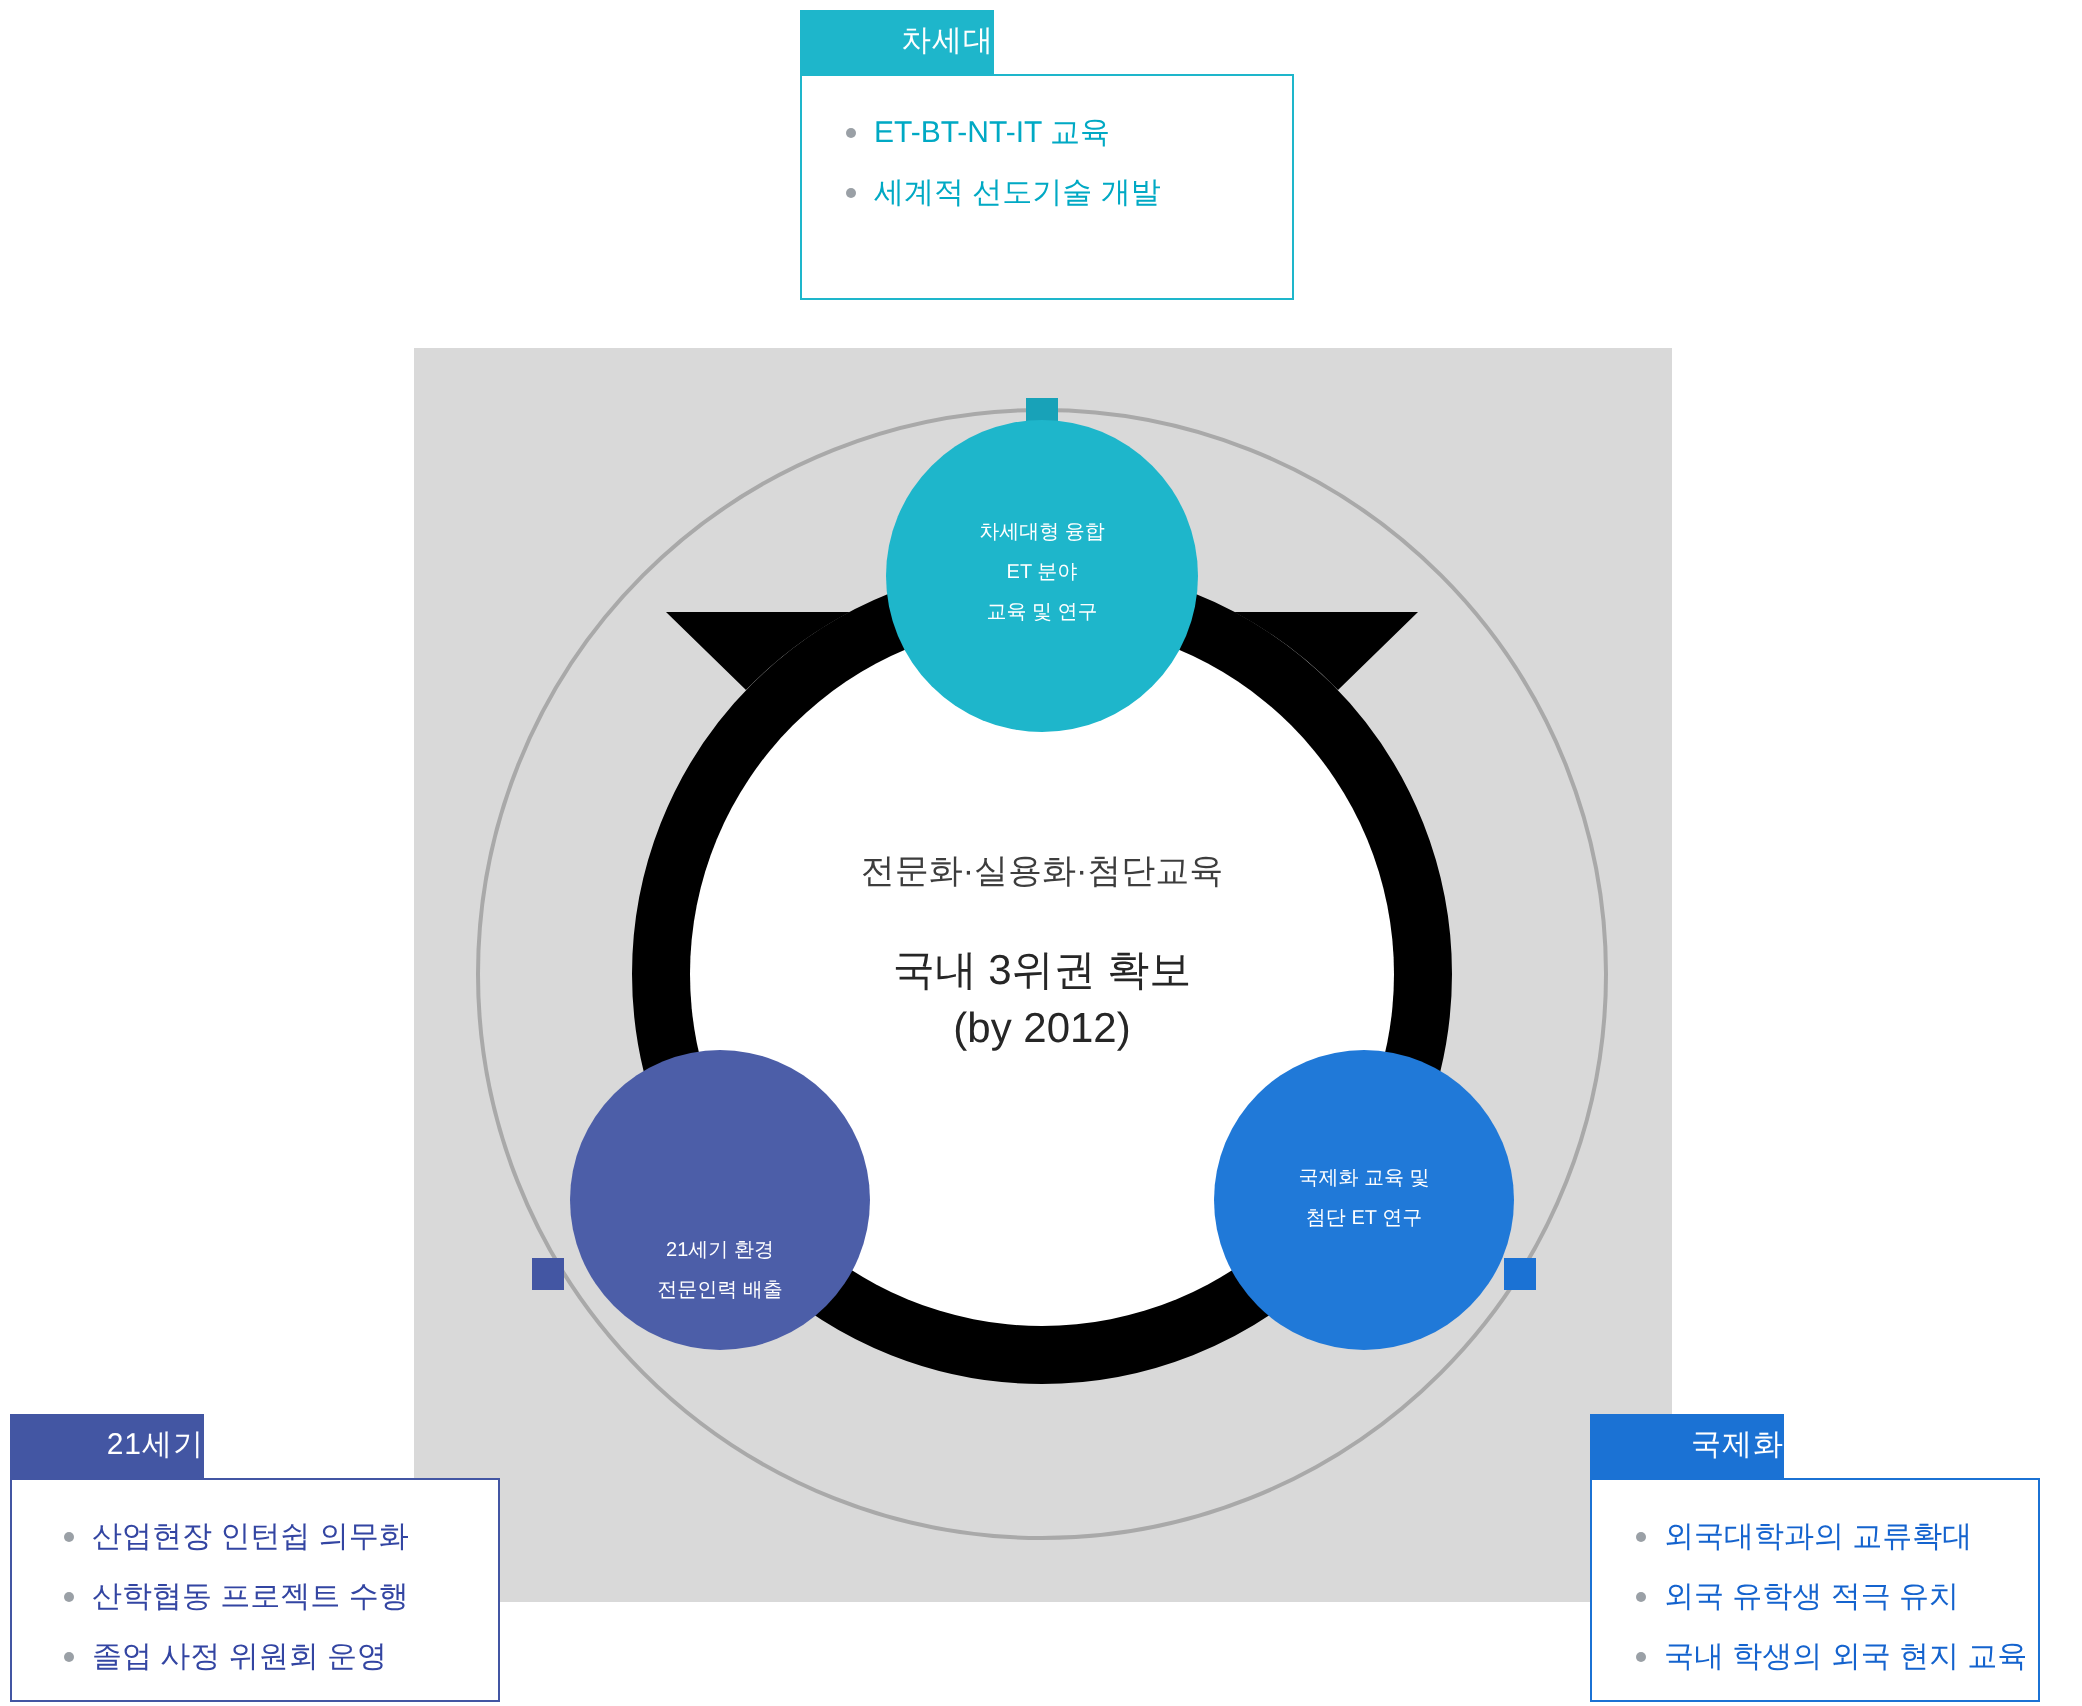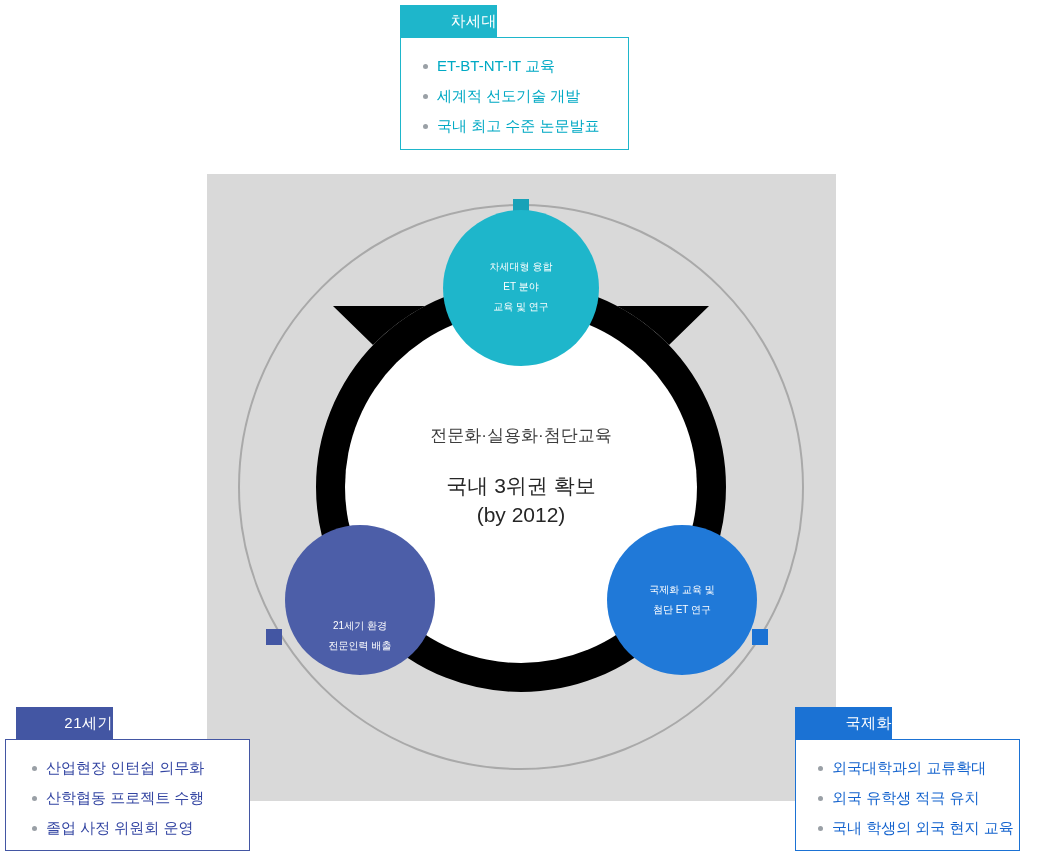--- a/index.html
+++ b/index.html
@@ -6,28 +6,28 @@
   .page{
     position:relative;width:1041px;height:853px;background:#ffffff;
     font-family:"Liberation Sans","DejaVu Sans",sans-serif;overflow:hidden;
   }
   
   .tab{
     position:absolute;width:97px;height:32px;line-height:32px;
     text-align:right;color:#fff;font-size:15px;letter-spacing:0.5px;
   }
   .tab-next{left:400px;top:5px;background:#1eb6cb;}
-  .tab-21{left:16px;top:707px;background:#4356a3;}
+  .tab-21{left:5px;top:707px;background:#4356a3;}
   .tab-intl{left:795px;top:707px;background:#1b72d4;}
   
   .cbox{
     position:absolute;background:#fff;box-sizing:border-box;
     padding:13px 0 0 22px;
   }
-  .box-next{left:400px;top:37px;width:229px;height:113px;border:1px solid #1eb6cb;color:#00a9c4;}
+  .box-next{left:400px;top:37px;width:247px;height:113px;border:1px solid #1eb6cb;color:#00a9c4;}
   .box-21{left:5px;top:739px;width:245px;height:112px;border:1px solid #4356a3;color:#3345a2;padding-left:26px;}
   .box-intl{left:795px;top:739px;width:225px;height:112px;border:1px solid #1b72d4;color:#1463ce;}
   .row{display:flex;align-items:center;height:30px;gap:9px;font-size:15px;white-space:nowrap;}
   .dot{width:5px;height:5px;border-radius:50%;background:#9aa0a6;flex:0 0 auto;}
   
   .panel{position:absolute;left:207px;top:174px;width:629px;height:627px;background:#d9d9d9;}
   .diagram-svg{position:absolute;left:207px;top:174px;width:629px;height:627px;}
   
   .circle-label{
     position:absolute;color:#ffffff;text-align:center;
@@ -53,24 +53,20 @@
   <div>
     <div class="tab tab-next">차세대</div>
     <div class="cbox box-next">
       <div class="row">
         <span class="dot"></span>
         <span>ET-BT-NT-IT 교육</span>
       </div>
       <div class="row">
         <span class="dot"></span>
         <span>세계적 선도기술 개발</span>
-      </div>
-      <div class="row">
-        <span class="dot"></span>
-        <span>국내 최고 수준 논문발표</span>
       </div>
     </div>
   </div>
 
   <div class="panel"></div>
 
   <svg class="diagram-svg" viewBox="0 0 629 627">
 
     <circle cx="314" cy="313" r="282" fill="none" stroke-width="2" stroke="#a9a9a9"></circle>
 

